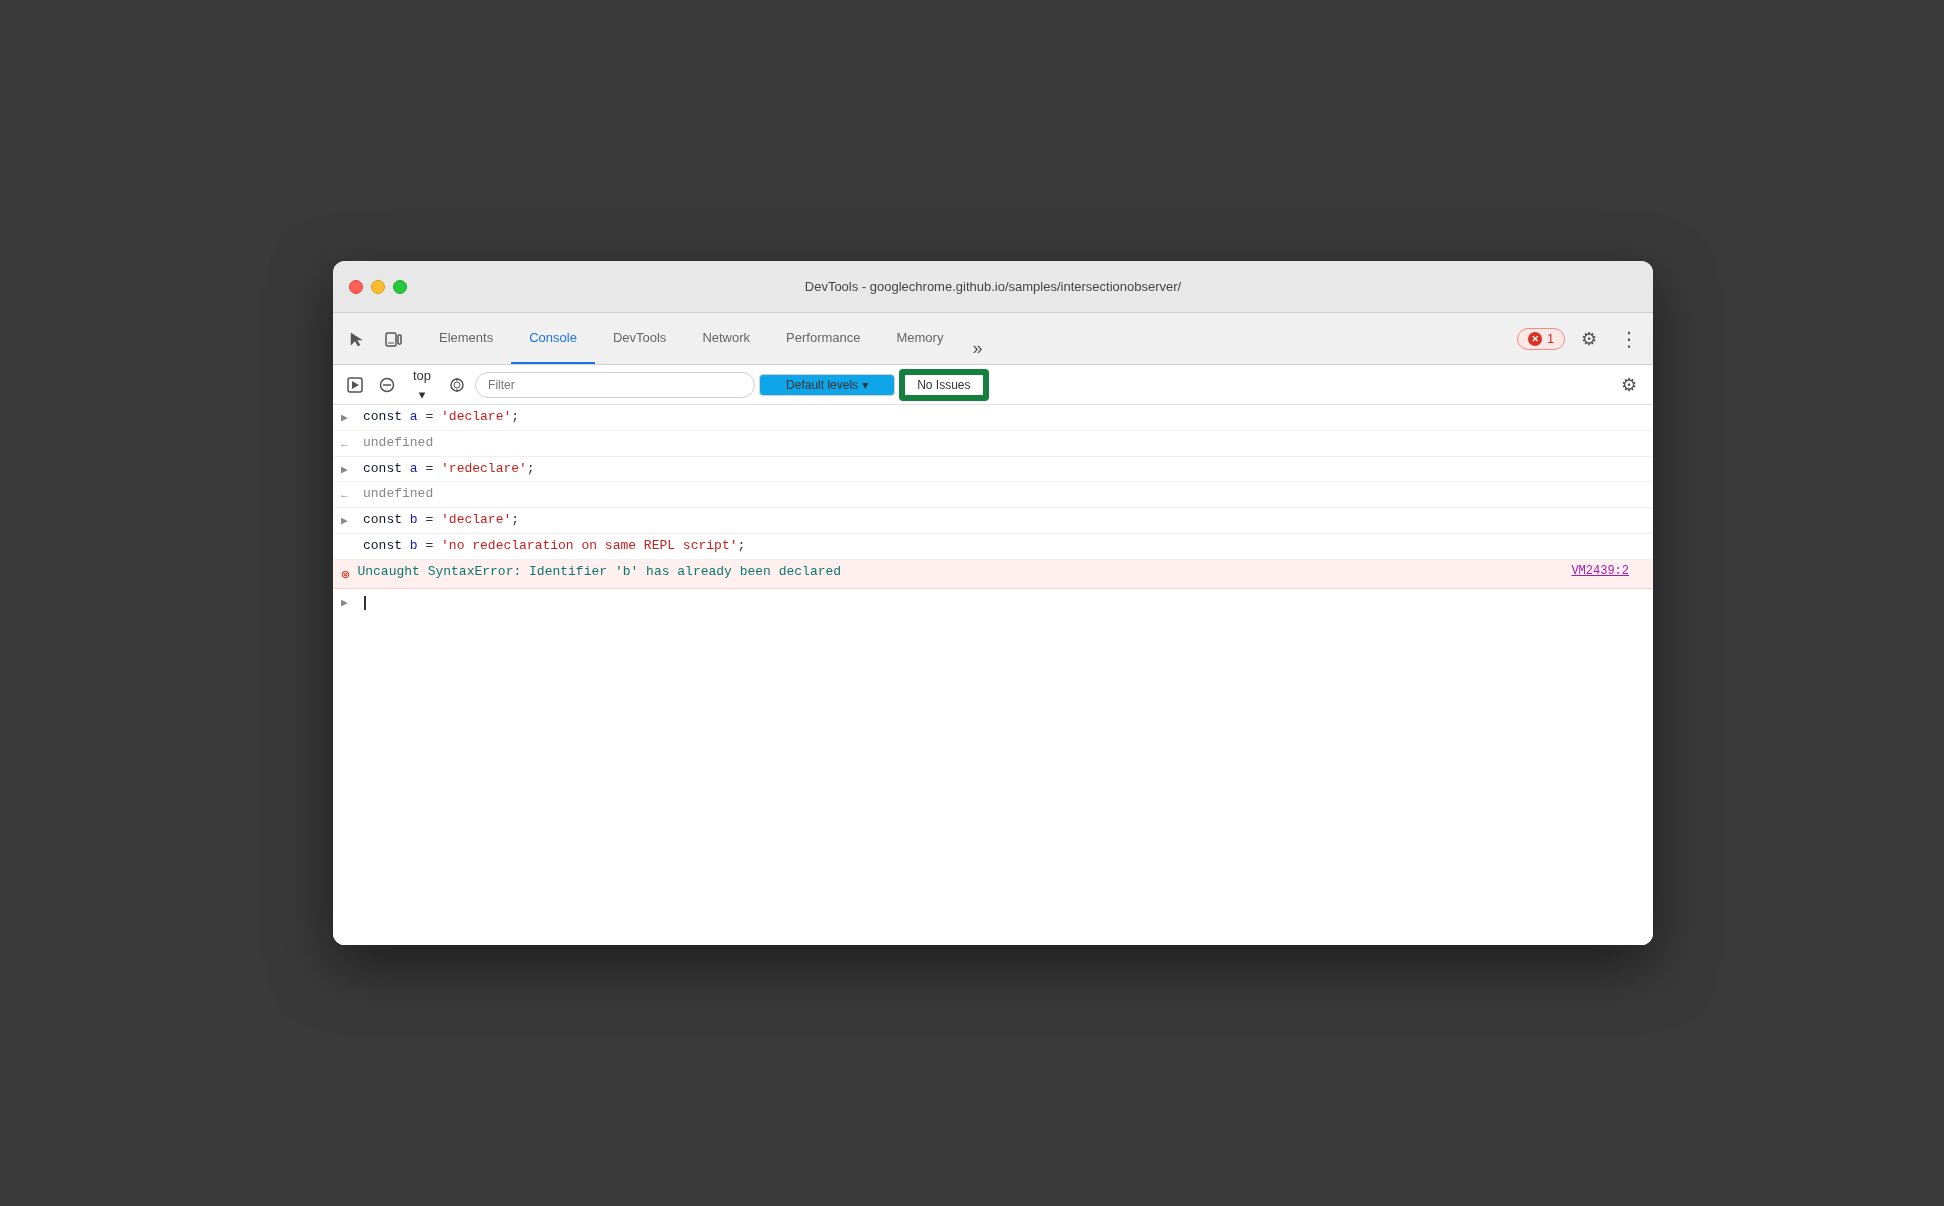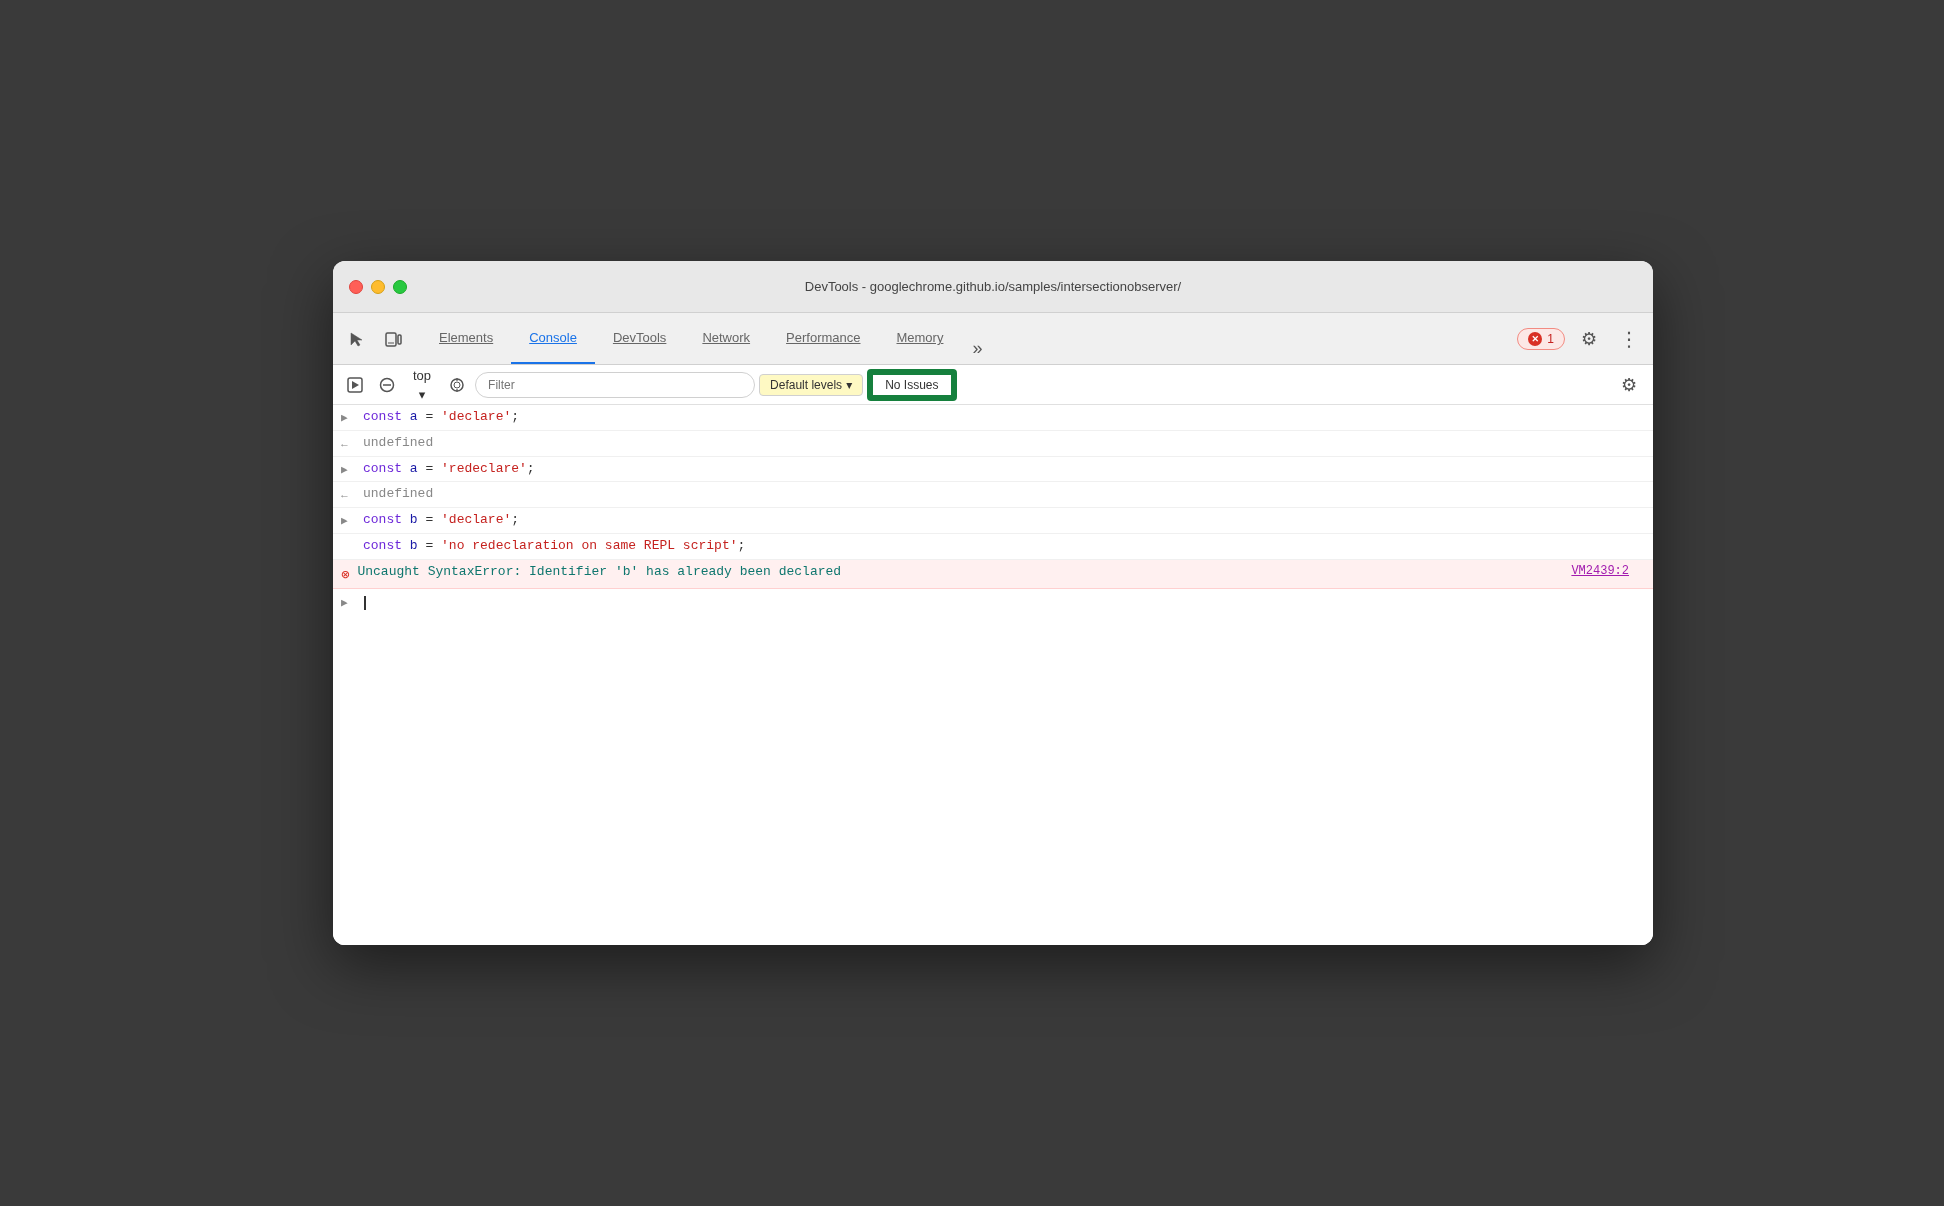--- a/index.html
+++ b/index.html
@@ -102,21 +102,20 @@
     .tab {
       padding: 0 18px;
       height: 100%;
       display: flex;
       align-items: center;
       font-size: 13px;
       color: #666;
       cursor: pointer;
       border-bottom: 2px solid transparent;
       white-space: nowrap;
-      text-decoration: underline;
     }
 
     .tab.active {
       color: #1a73e8;
       border-bottom: 2px solid #1a73e8;
     }
 
     .tab-more {
       display: flex;
       align-items: center;
@@ -231,27 +230,27 @@
       font-size: 12px;
       outline: none;
       color: #333;
       background: #fff;
     }
 
     .levels-btn {
       display: flex;
       align-items: center;
       gap: 4px;
-      padding: 3px 10px;
+      padding: 3px 26px;
       border: 1px solid #d0d0d0;
       border-radius: 4px;
       font-size: 12px;
       color: #333;
       cursor: pointer;
-      background: #fef9c3;
+      background: #0ea5e9;
     }
 
     .no-issues-btn {
       padding: 3px 12px;
       border: 6px solid #15803d;
       border-radius: 4px;
       font-size: 12px;
       color: #333;
       cursor: pointer;
       background: #fff;
@@ -305,21 +304,21 @@
       flex-shrink: 0;
       margin-top: 2px;
     }
 
     .code-text {
       color: #333;
       flex: 1;
     }
 
     .code-keyword {
-      color: #6d28d9;
+      color: #0f172a;
     }
 
     .code-var {
       color: #1a1aa6;
     }
 
     .code-string {
       color: #c5221f;
     }
 

